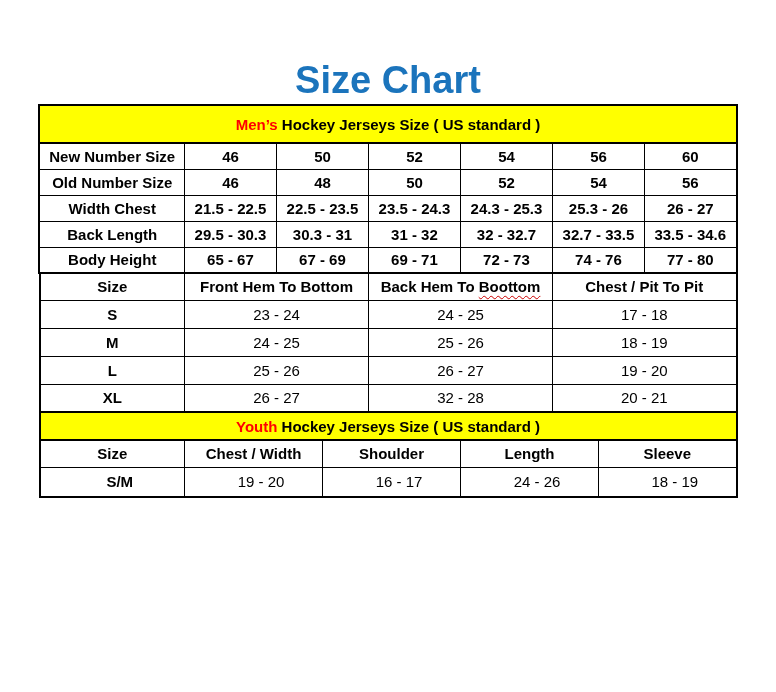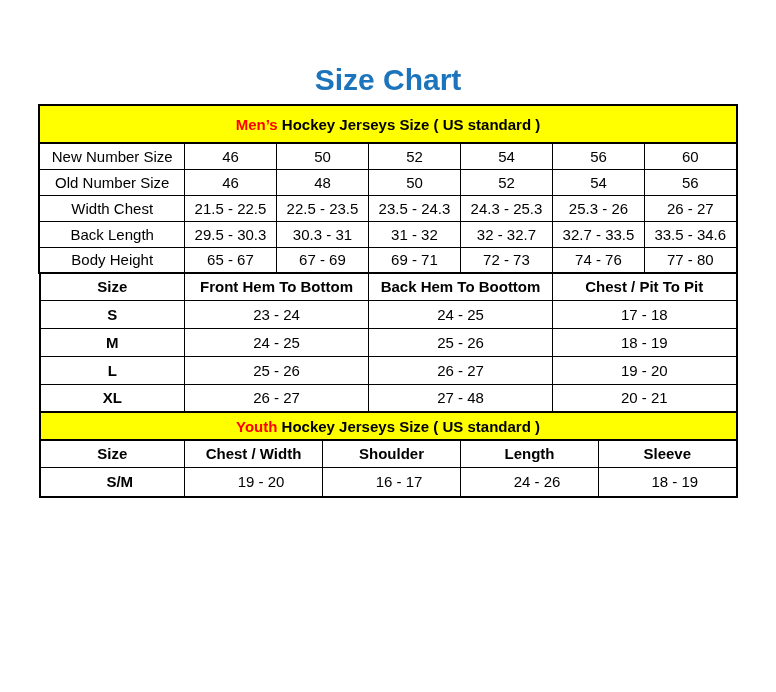--- a/index.html
+++ b/index.html
@@ -13,21 +13,21 @@
   .page {
     position: relative;
     width: 776px; height: 692px;
     overflow: hidden;
     background: #ffffff;
   }
   .title {
     margin: 0;
     padding-top: 63px;
     text-align: center;
-    font-size: 30px;
+    font-size: 38px;
     line-height: 34px;
     font-weight: bold;
     color: #1b74bc;
   }
   .tables-wrap { margin-top: 7px; }
   table.size-table {
     width: 697px;
     margin: 0 auto;
     border-collapse: collapse;
     table-layout: fixed;
@@ -47,25 +47,26 @@
     background: #ffff00;
     font-weight: bold;
     font-size: 17px;
     border-bottom: 2px solid #000000 !important;
   }
   .mens .banner-cell   { height: 38px; }
   .womens .banner-cell { height: 34px; }
   .youth .banner-cell  { height: 28px; }
   .red-word { color: #ff0000; }
   .head-cell { font-weight: bold; height: 27px; }
-  .mens   .data-row td { height: 26px; }
+  .mens   .data-row td { height: 26px; font-weight: bold; }
   .womens .data-row td { height: 28px; }
   .youth  .data-row td { height: 30px; padding-left: 17px; }
   .bold-label { font-weight: bold; }
   .squiggle {
+    text-decoration: underline;
     text-decoration-style: wavy;
     text-decoration-color: #cc0000;
     text-decoration-thickness: 1px;
     text-underline-offset: 3px;
   }
 </style>
 </head>
 <body>
 
 <div class="page">
@@ -170,21 +171,21 @@
         </tr>
         <tr class="data-row">
           <td class="bold-label">L</td>
           <td>25 - 26</td>
           <td>26 - 27</td>
           <td>19 - 20</td>
         </tr>
         <tr class="data-row">
           <td class="bold-label">XL</td>
           <td>26 - 27</td>
-          <td>27 - 48</td>
+          <td>32 - 28</td>
           <td>20 - 21</td>
         </tr>
       </tbody>
     </table>
 
     <table class="size-table youth stacked">
       <colgroup>
         <col style="width:145px">
         <col style="width:138px">
           <col style="width:138px">

